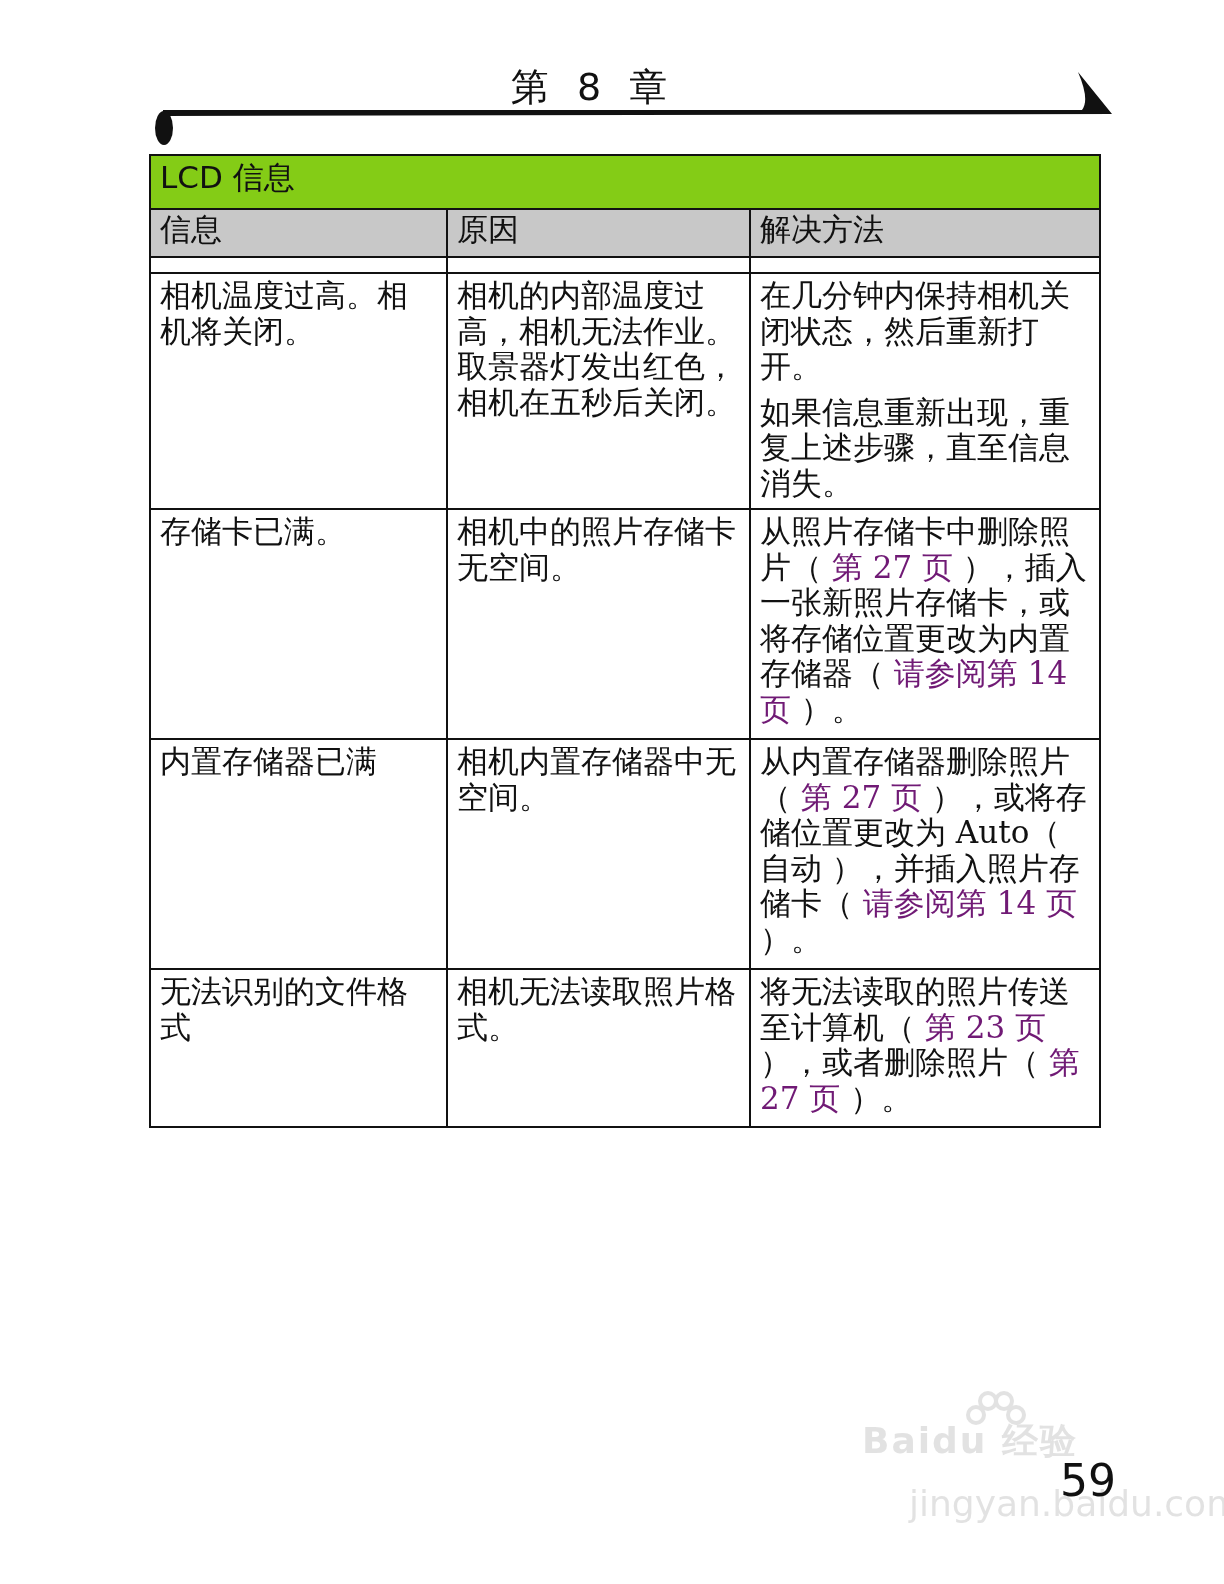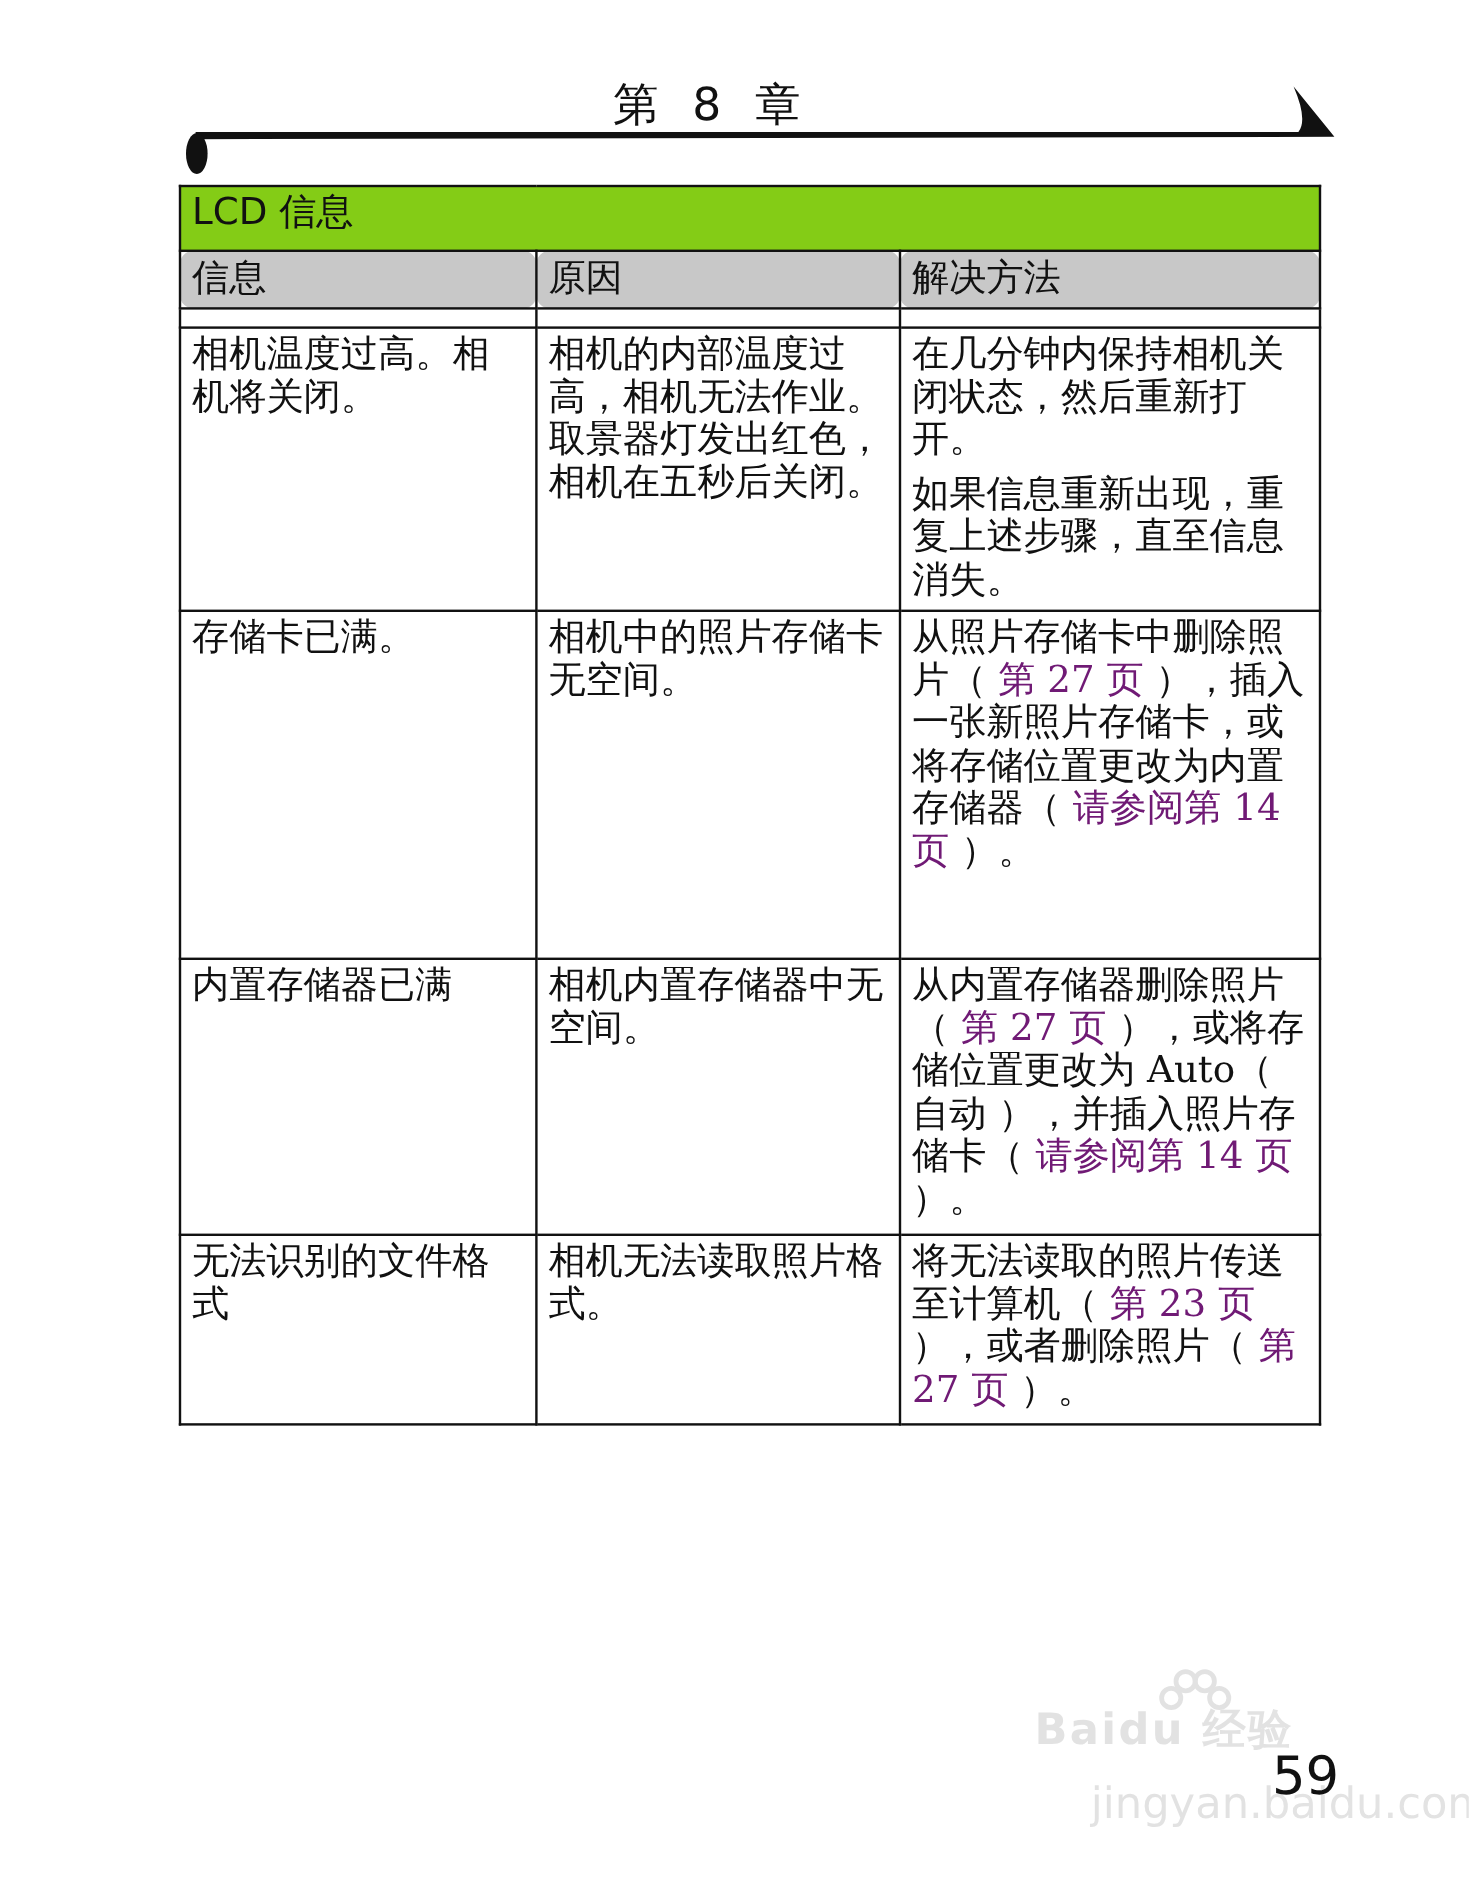--- a/index.html
+++ b/index.html
@@ -20,21 +20,21 @@
     border:2px solid #111; vertical-align:top; padding:4px 8px 6px 9px;
     font-size:31px; line-height:35.5px; text-align:left; font-weight:normal;
     word-break:break-all;
   }
   .title-row th {
     background:#84cc16; font-weight:bold; height:42px; padding:4px 8px 0 8px;
     font-family:"DejaVu Sans", sans-serif; font-size:32px; line-height:42px;
   }
   .head-row th {
     background:#c8c8c8; font-weight:bold; height:36px; padding:4px 8px 0 10px;
-    font-family:Liberation Sans, sans-serif; font-size:32px; line-height:38px;border-radius:11px;
+    font-family:Liberation Mono, monospace; font-size:32px; line-height:38px;
   }
   .spacer-row td { height:4px; padding:0; border-top:3px solid #111; }
   .link { color:#701a75; }
   .para2 { margin-top:10px; }
   .page-number {
     position:absolute; left:1060px; top:1455px; font-size:44px;
     font-family:"DejaVu Sans", sans-serif; color:#111; font-weight:normal;
   }
   .watermark {
     position:absolute; left:862px; top:1395px; width:280px; height:125px; opacity:0.28;
@@ -76,21 +76,21 @@
 
   <tr style="height:236px">
     <td>相机温度过高。相机将关闭。</td>
     <td>相机的内部温度过高，相机无法作业。取景器灯发出红色，相机在五秒后关闭。</td>
     <td>
       <div>在几分钟内保持相机关闭状态，然后重新打开。</div>
       <div class="para2">如果信息重新出现，重复上述步骤，直至信息消失。</div>
     </td>
   </tr>
 
-  <tr style="height:290px">
+  <tr style="height:230px">
     <td>存储卡已满。</td>
     <td>相机中的照片存储卡无空间。</td>
     <td>
       <span>从照片存储卡中删除照片（ </span><span class="link">第 27 页</span><span> ），插入一张新照片存储卡，或将存储位置更改为内置存储器（ </span><span class="link">请参阅第 14 页</span><span> ）。</span>
     </td>
   </tr>
 
   <tr style="height:230px">
     <td>内置存储器已满</td>
     <td>相机内置存储器中无空间。</td>

